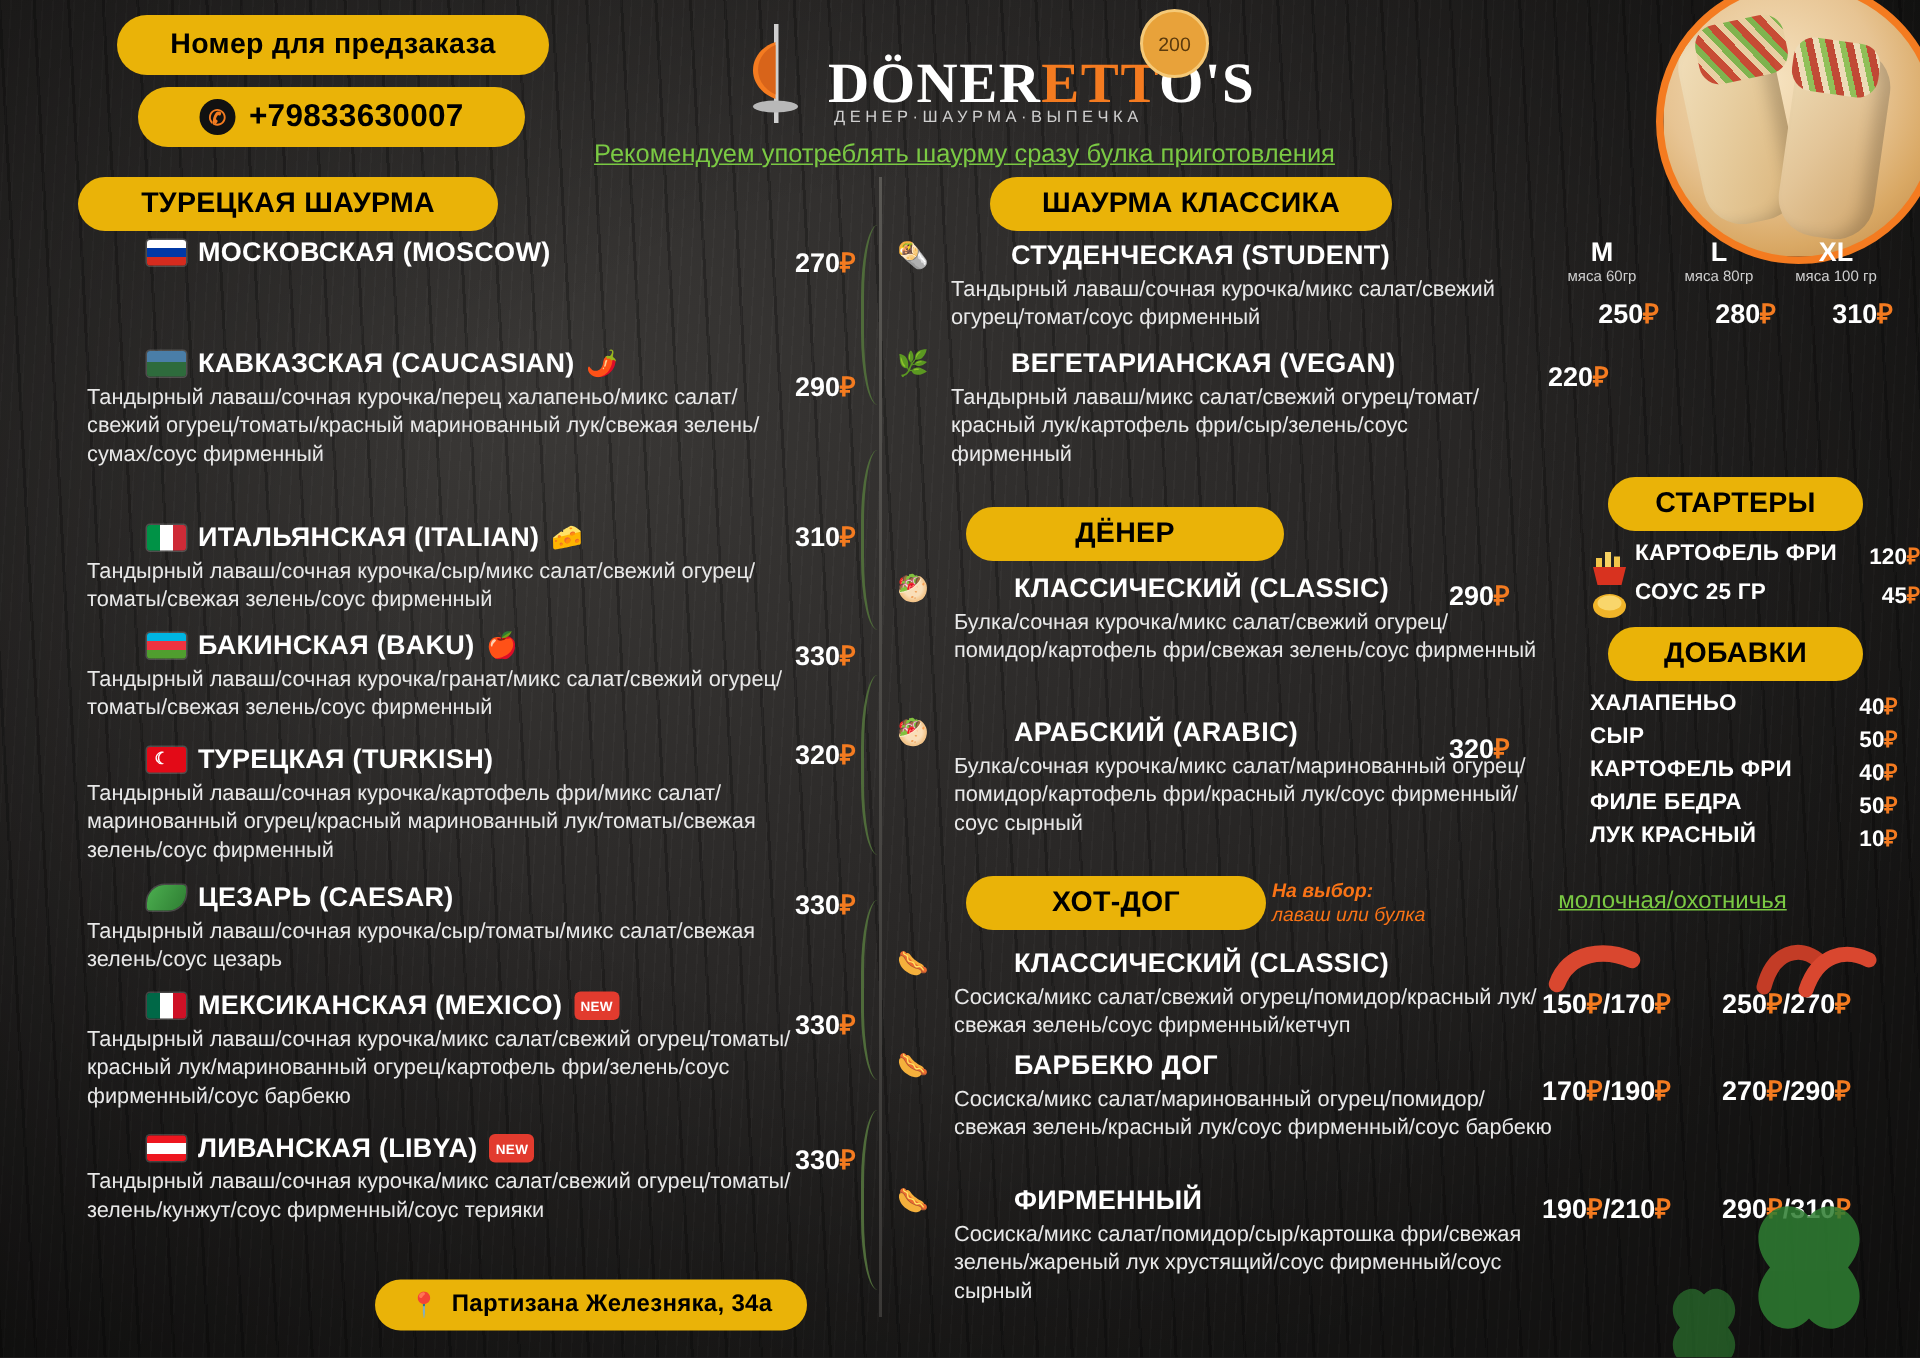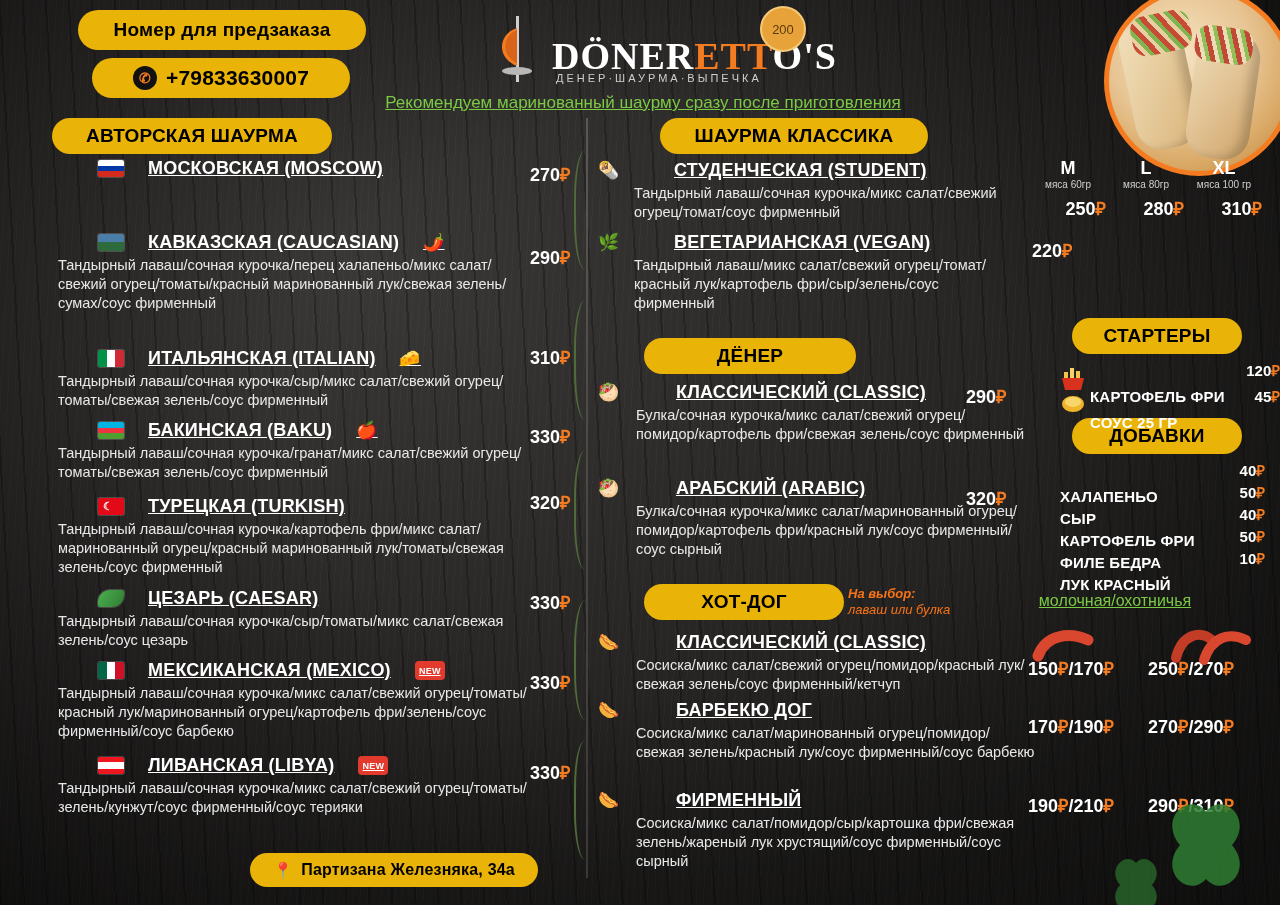--- a/index.html
+++ b/index.html
@@ -66,38 +66,38 @@
   #sec-hotdog{left:634px;top:584px;width:200px;}
   #sec-starters{left:1062px;top:318px;width:170px;}
   #sec-addons{left:1062px;top:418px;width:170px;}
 
   
   #divider{position:absolute;left:586px;top:118px;width:2px;height:760px;background:linear-gradient(#5a5854,#3a3836);}
   .vine{position:absolute;left:574px;width:26px;height:120px;border-left:2px solid #4f6b3a;border-radius:40%;}
 
   
   .item{position:absolute;}
-  .item .title{font-size:18px;font-weight:bold;text-decoration:underline;letter-spacing:.2px;display:flex;align-items:center;gap:24px;padding-left:40px;}
+  .item .title{font-size:18px;font-weight:bold;letter-spacing:.2px;display:flex;align-items:center;gap:8px;padding-left:40px;}
   .item .desc{font-size:14.5px;line-height:1.32;color:#e8e8e8;margin-top:3px;}
   .price{position:absolute;font-size:18px;font-weight:bold;color:#ffffff;}
   .price .r{color:#f47b20;}
   .flag{display:inline-block;width:26px;height:17px;border-radius:2px;box-shadow:0 0 0 1px rgba(255,255,255,.18);flex:0 0 auto;}
 
   .badge-new{display:inline-flex;align-items:center;justify-content:center;width:30px;height:19px;border-radius:4px;background:#e23b2e;color:#fff;font-size:9px;font-weight:bold;}
 
   
   #sizes{position:absolute;left:1020px;top:158px;width:250px;}
   .sizecol{position:absolute;text-align:center;width:76px;}
   .sizecol .l{font-size:18px;font-weight:bold;}
   .sizecol .g{font-size:10px;color:#cfcfcf;}
   .sizecol .p{font-size:18px;font-weight:bold;margin-top:6px;text-align:right;}
   .sizecol .p .r{color:#f47b20;}
 
   
-  .rowline{position:absolute;font-size:15px;font-weight:bold;letter-spacing:.2px;margin-top:28px;}
+  .rowline{position:absolute;font-size:15px;font-weight:bold;letter-spacing:.2px;}
   .rowprice{position:absolute;font-size:15px;font-weight:bold;}
   .rowprice .r{color:#f47b20;}
 
   #starters-box{position:absolute;left:1050px;top:360px;width:230px;}
   #addons-box{position:absolute;left:1060px;top:460px;width:220px;}
 
   
   #hd-choice{position:absolute;left:848px;top:586px;width:150px;font-size:13px;color:#f97316;font-style:italic;line-height:1.25;}
   #hd-cols{position:absolute;left:960px;top:592px;width:310px;text-align:center;color:#7ac943;font-size:16px;text-decoration:underline;}
 
@@ -131,31 +131,31 @@
   <ellipse cx="31" cy="57" rx="15" ry="4" fill="#b8b8b8"></ellipse>
 </svg>
 <div id="logo-title">
   <span>DÖNER</span><span class="mid">ETT</span><span>O'S</span>
 </div>
 <div id="logo-sub">ДЕНЕР·ШАУРМА·ВЫПЕЧКА</div>
 <div id="logo-badge">
     <span>200</span>
   </div>
 
-<div id="recommend">Рекомендуем маринованный шаурму сразу после приготовления</div>
+<div id="recommend">Рекомендуем употреблять шаурму сразу булка приготовления</div>
 
 <div id="photo">
   <div class="wrap1"></div>
   <div class="fill1"></div>
   <div class="wrap2"></div>
   <div class="fill2"></div>
 </div>
 
 <div class="pill sec" id="sec-author">
-    <span>АВТОРСКАЯ ШАУРМА</span>
+    <span>ТУРЕЦКАЯ ШАУРМА</span>
   </div>
 <div class="pill sec" id="sec-classic">
     <span>ШАУРМА КЛАССИКА</span>
   </div>
 <div class="pill sec" id="sec-doner">
     <span>ДЁНЕР</span>
   </div>
 <div class="pill sec" id="sec-hotdog">
     <span>ХОТ-ДОГ</span>
   </div>

